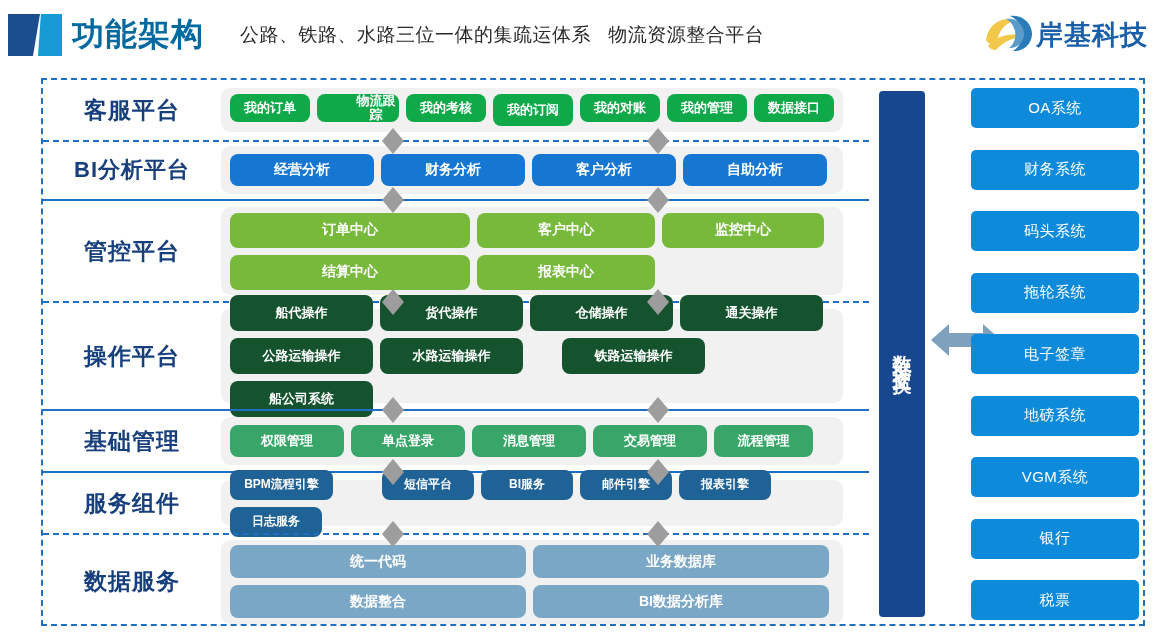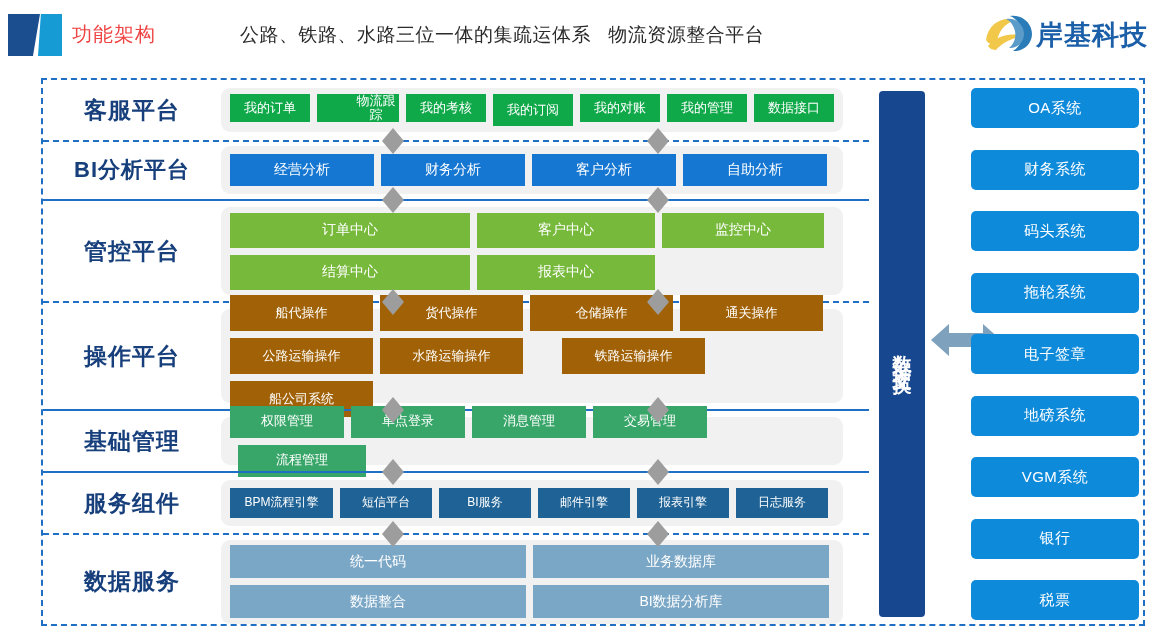--- a/index.html
+++ b/index.html
@@ -22,21 +22,21 @@
     background: #1a4e8f;
     clip-path: polygon(0 0, 100% 0, 78% 100%, 0 100%);
   }
   .hdr-mark .blk-light {
     position: absolute; left: 30px; top: 0; width: 24px; height: 42px;
     background: #169bd5;
     clip-path: polygon(12% 0, 100% 0, 100% 100%, 0 100%);
   }
   .hdr-title {
     position: absolute; left: 72px; top: 14px;
-    font-size: 20px; font-weight: normal; color: #ef4444;
+    font-size: 32px; font-weight: bold; color: #0369a1;
     letter-spacing: 1px; line-height: 40px;
   }
   .hdr-sub {
     position: absolute; left: 240px; top: 22px;
     font-size: 19px; color: #2a2a2a; line-height: 26px;
     letter-spacing: 0.5px; white-space: pre;
   }
   .hdr-logo { position: absolute; right: 6px; top: 10px; height: 50px; display: flex; align-items: center; }
   .hdr-logo-text {
     font-size: 27px; font-weight: bold; color: #1a5fa8;
@@ -74,30 +74,30 @@
 
   .group {
     background: #f1f1f1; border-radius: 9px;
     padding: 8px 9px;
     display: flex; flex-wrap: wrap; gap: 7px;
     align-content: center;
   }
 
   .btn {
     display: flex; align-items: center; justify-content: center;
-    color: #fff; border-radius: 0;
+    color: #fff; border-radius: 8px;
     text-align: center; line-height: 1.1;
-    font-weight: normal;
+    font-weight: bold;
   }
 
   
   .c-green   { background: #10a94a; }
   .c-blue    { background: #1577d2; }
   .c-ygreen  { background: #77b93b; }
-  .c-navy    { background: #a16207; }
+  .c-navy    { background: #14532d; }
   .c-mgreen  { background: #37a668; }
   .c-steel   { background: #1f6295; }
   .c-lsteel  { background: #7ba7c7; }
   .c-brblue  { background: #0e8ada; }
 
   
   .arrow2 { position: absolute; width: 22px; height: 26px; }
   .arrow2 .up, .arrow2 .dn {
     position: absolute; left: 0; width: 0; height: 0;
     border-left: 11px solid transparent; border-right: 11px solid transparent;
@@ -213,30 +213,30 @@
     </div>
     <div class="row-sep sep-solid" style="top:329px;"></div>
 
     <div class="row" style="top:331px; height:60px;">
       <div class="row-label">基础管理</div>
       <div class="group" style="width:622px; height:48px;">
         <div class="btn c-mgreen" style="width:114px;height:32px;font-size:13px;">权限管理</div>
         <div class="btn c-mgreen" style="width:114px;height:32px;font-size:13px;">单点登录</div>
         <div class="btn c-mgreen" style="width:114px;height:32px;font-size:13px;">消息管理</div>
         <div class="btn c-mgreen" style="width:114px;height:32px;font-size:13px;">交易管理</div>
-        <div class="btn c-mgreen" style="width:128px;height:32px;font-size:13px;margin-left:8px;">流程管理</div>
+        <div class="btn c-mgreen" style="width:99px;height:32px;font-size:13px;">流程管理</div>
       </div>
     </div>
     <div class="row-sep sep-solid" style="top:391px;"></div>
 
     <div class="row" style="top:393px; height:60px;">
       <div class="row-label">服务组件</div>
       <div class="group" style="width:622px; height:46px;">
         <div class="btn c-steel" style="width:103px;height:30px;font-size:12px;">BPM流程引擎</div>
-        <div class="btn c-steel" style="width:92px;height:30px;font-size:12px;">短信平台</div>
+        <div class="btn c-steel" style="width:92px;height:30px;font-size:12px;margin-left:42px;">短信平台</div>
         <div class="btn c-steel" style="width:92px;height:30px;font-size:12px;">BI服务</div>
         <div class="btn c-steel" style="width:92px;height:30px;font-size:12px;">邮件引擎</div>
         <div class="btn c-steel" style="width:92px;height:30px;font-size:12px;">报表引擎</div>
         <div class="btn c-steel" style="width:92px;height:30px;font-size:12px;">日志服务</div>
       </div>
     </div>
     <div class="row-sep sep-dash" style="top:453px;"></div>
 
     <div class="row" style="top:455px; height:93px;">
       <div class="row-label">数据服务</div>

